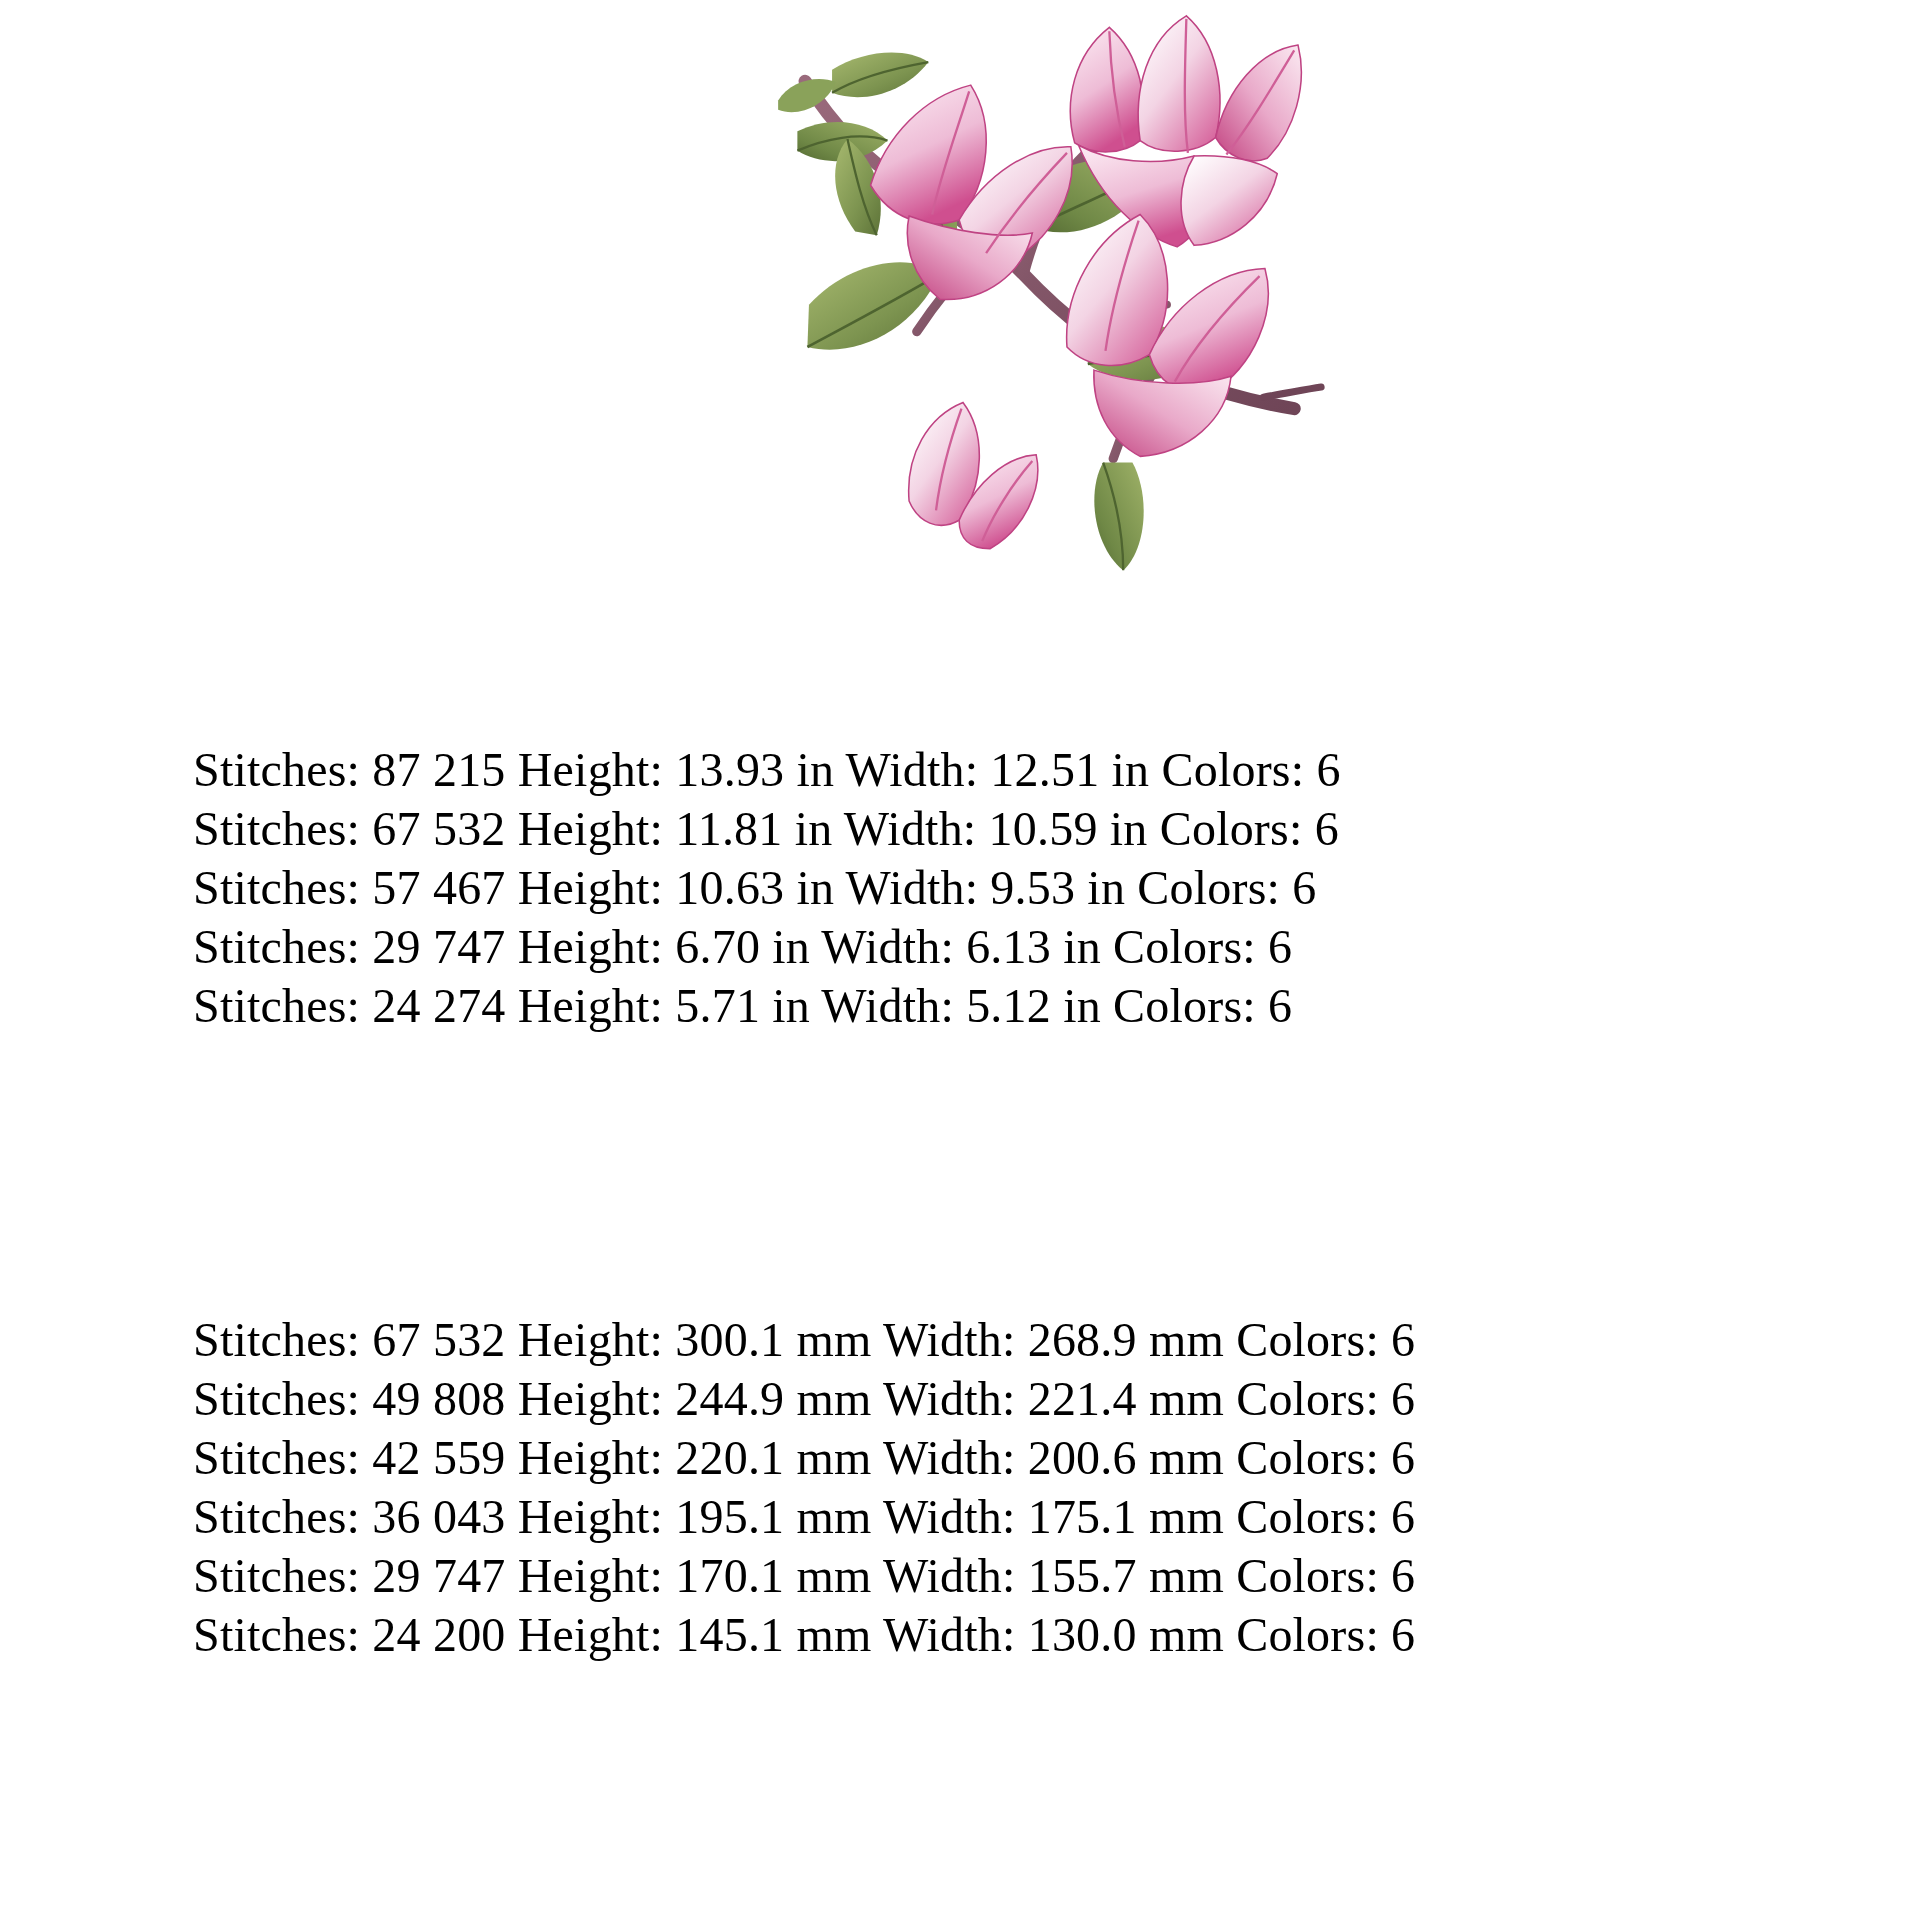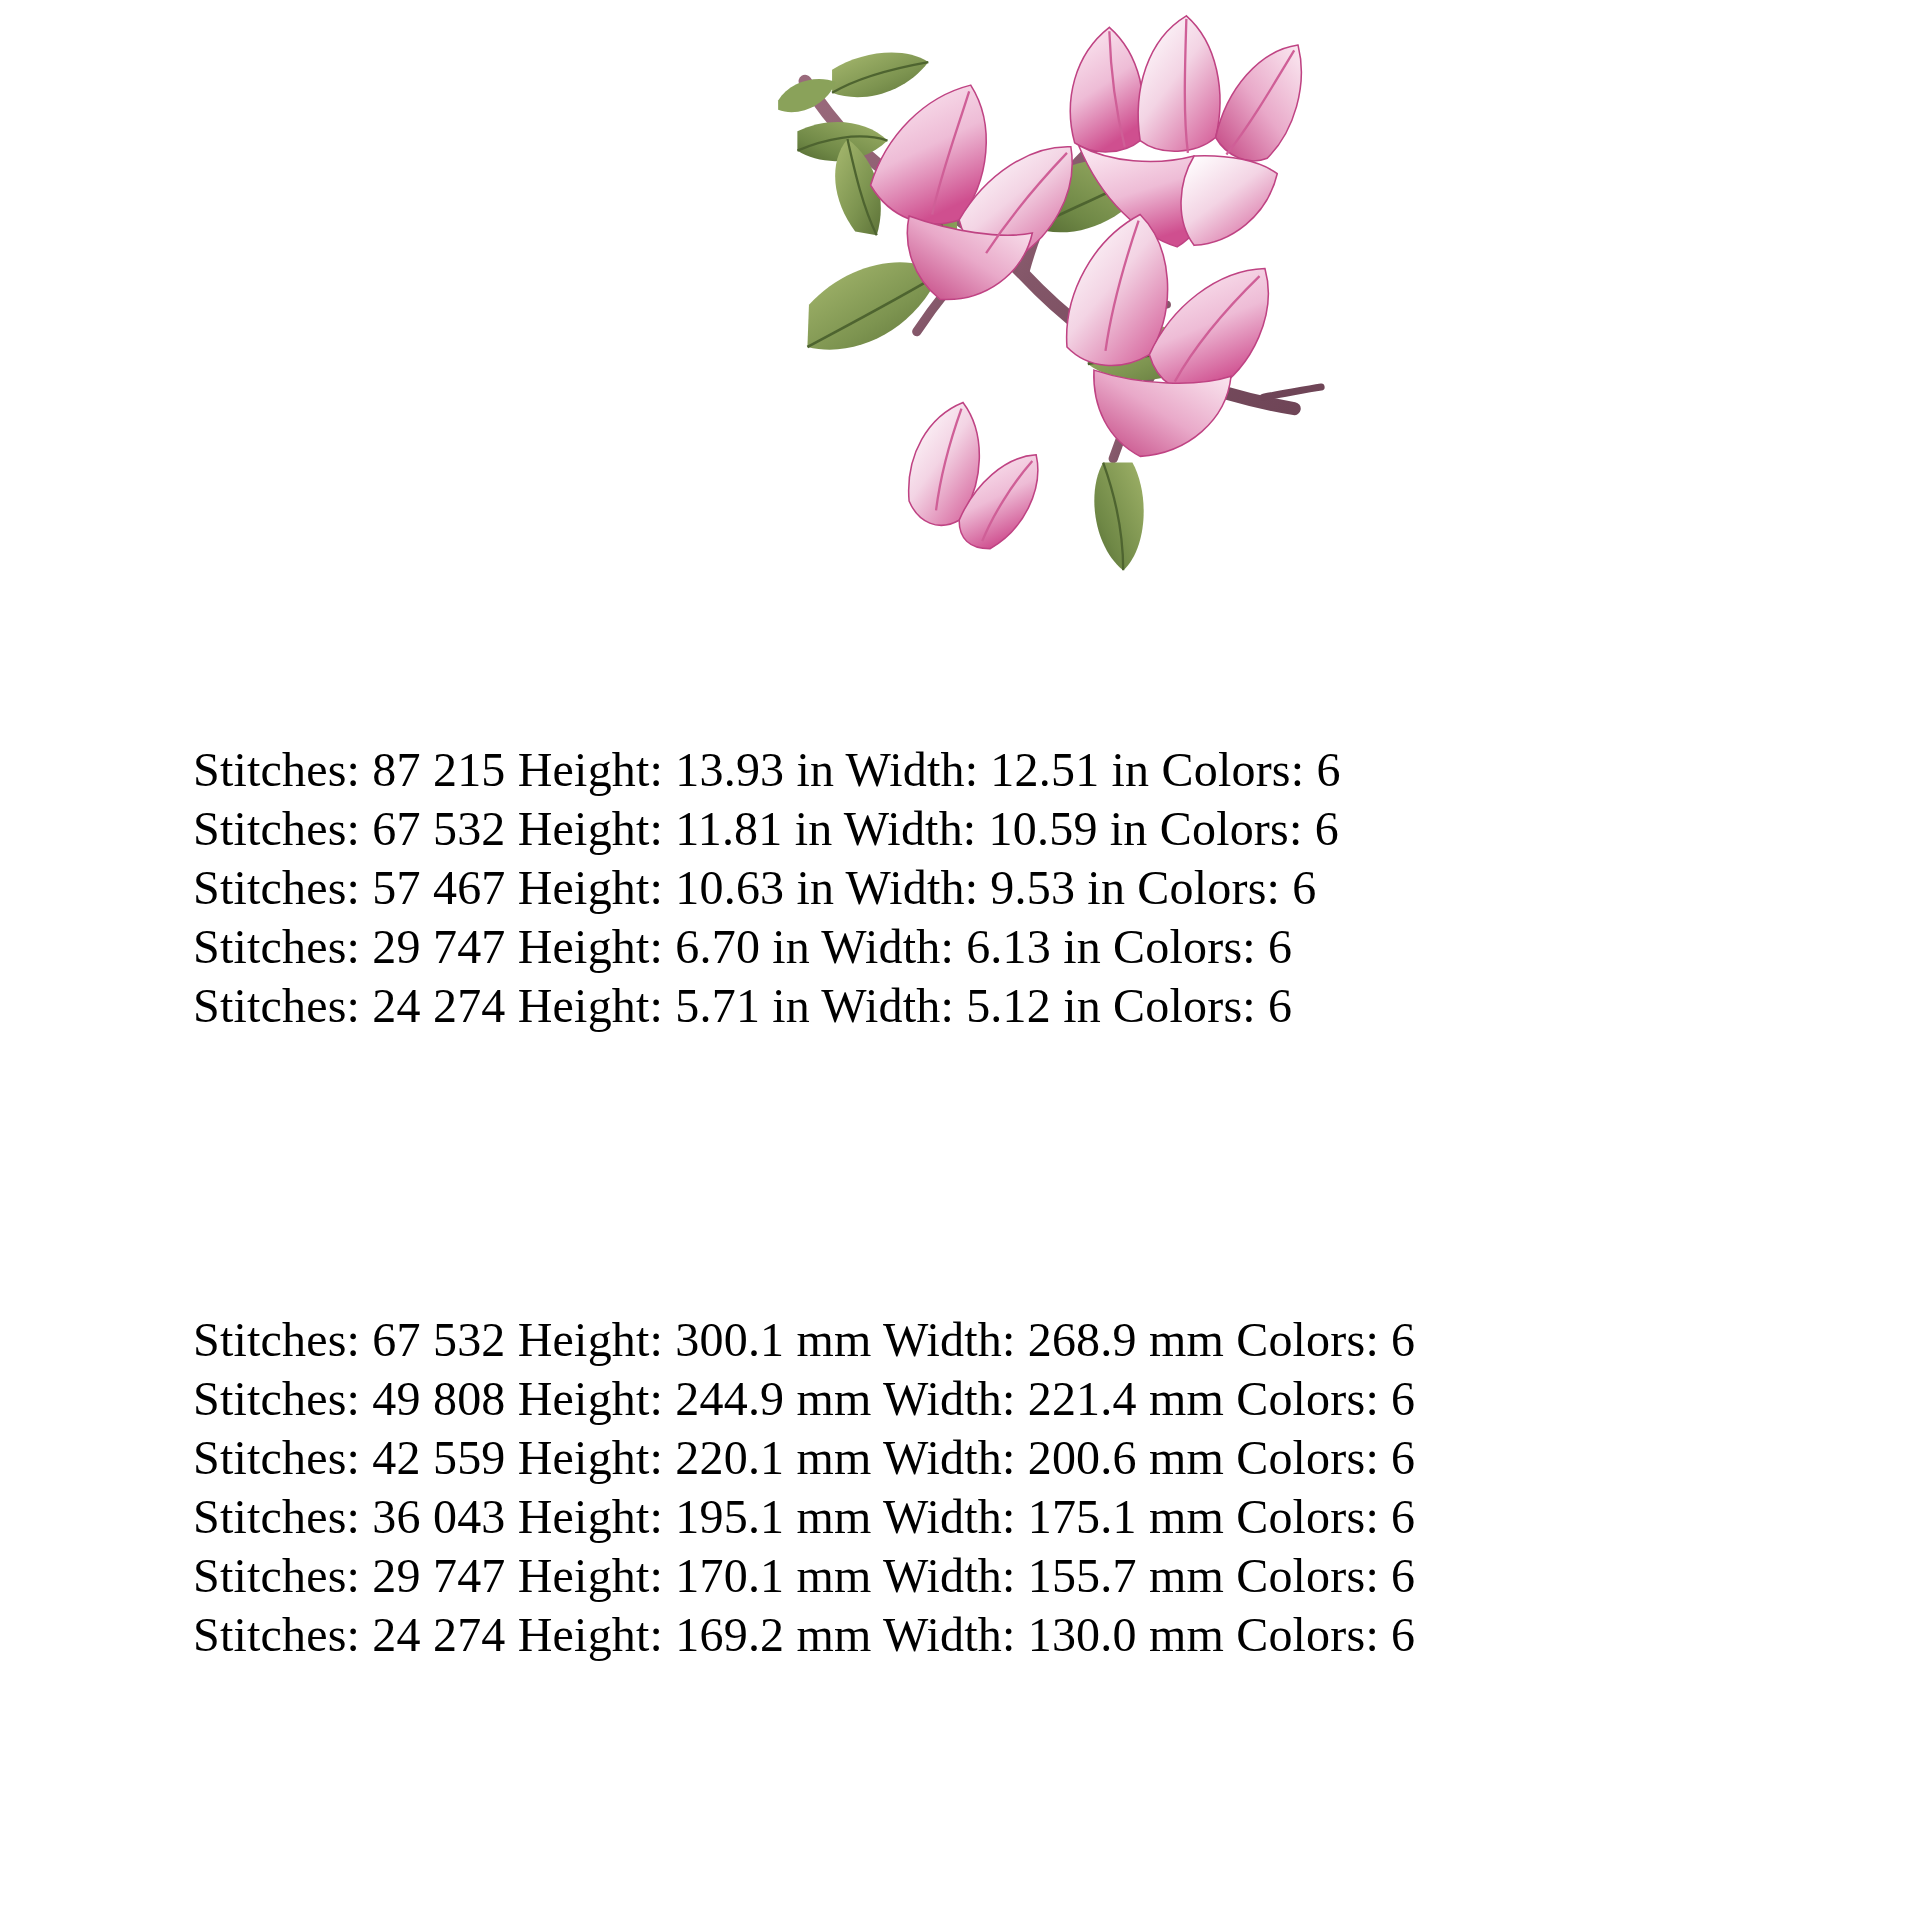--- a/index.html
+++ b/index.html
@@ -172,17 +172,17 @@
     <div class="spec-line">Stitches: 29 747 Height: 6.70 in Width: 6.13 in Colors: 6</div>
     <div class="spec-line">Stitches: 24 274 Height: 5.71 in Width: 5.12 in Colors: 6</div>
   </div>
 
   <div class="spec-block mm">
     <div class="spec-line">Stitches: 67 532 Height: 300.1 mm Width: 268.9 mm Colors: 6</div>
     <div class="spec-line">Stitches: 49 808 Height: 244.9 mm Width: 221.4 mm Colors: 6</div>
     <div class="spec-line">Stitches: 42 559 Height: 220.1 mm Width: 200.6 mm Colors: 6</div>
     <div class="spec-line">Stitches: 36 043 Height: 195.1 mm Width: 175.1 mm Colors: 6</div>
     <div class="spec-line">Stitches: 29 747 Height: 170.1 mm Width: 155.7 mm Colors: 6</div>
-    <div class="spec-line">Stitches: 24 274 Height: 169.2 mm Width: 130.0 mm Colors: 6</div>
+    <div class="spec-line">Stitches: 24 200 Height: 145.1 mm Width: 130.0 mm Colors: 6</div>
   </div>
 
 </div>
 
 
 </body></html>

